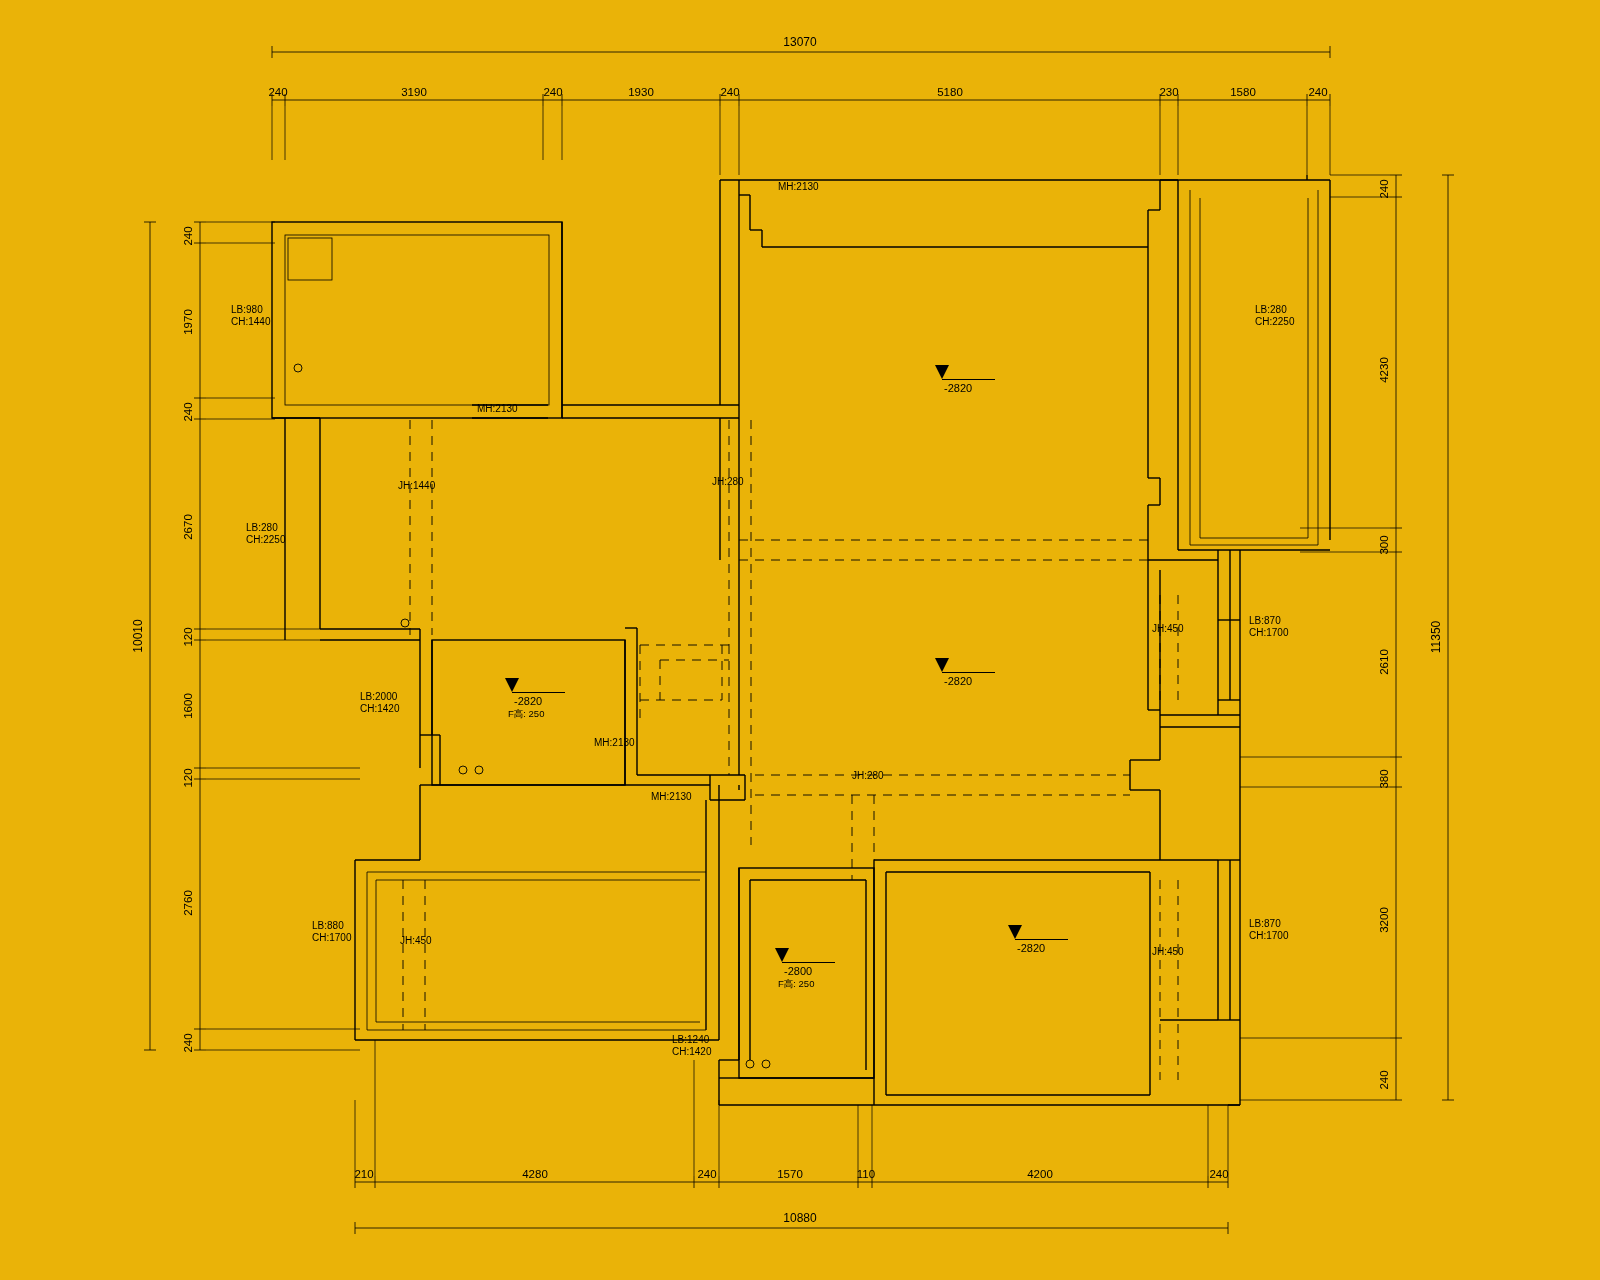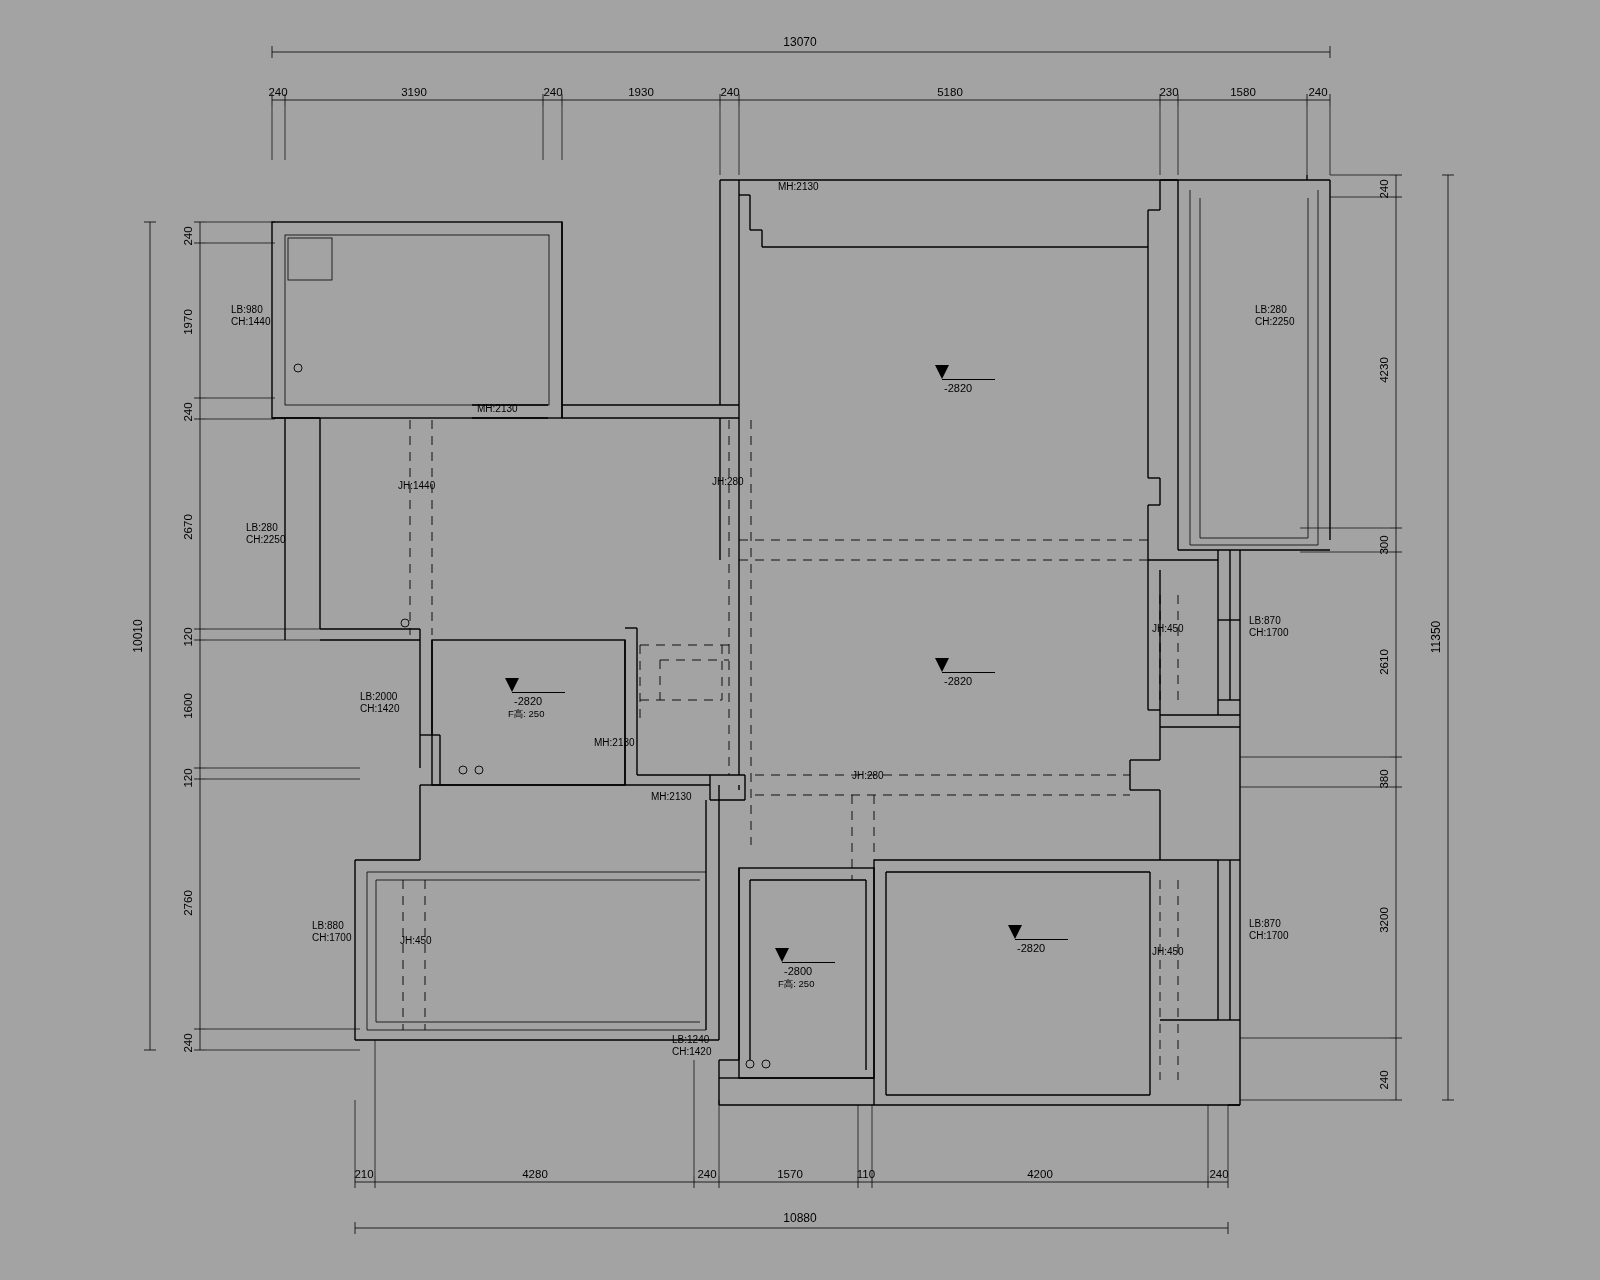--- a/index.html
+++ b/index.html
@@ -1,18 +1,18 @@
 <!DOCTYPE html>
 <html><head>
 <meta charset="utf-8">
 <style>
   html,body{margin:0;padding:0;background:#ffffff;}
   body{width:1600px;height:1280px;overflow:hidden;
        font-family:"Liberation Sans", sans-serif;}
-  #sheet{position:relative;width:1600px;height:1280px;background:#a3a3a3;}
+  #sheet{position:relative;width:1600px;height:1280px;background:#eab308;}
   svg{display:block;}
   .ln{stroke:#000;stroke-width:1;fill:none;shape-rendering:crispEdges;}
   .wall{stroke:#000;stroke-width:1.4;fill:none;}
   .thin{stroke:#000;stroke-width:0.8;fill:none;}
   .dash{stroke:#000;stroke-width:0.9;fill:none;stroke-dasharray:9 7;}
   .dim{stroke:#000;stroke-width:0.8;fill:none;}
   .ext{stroke:#000;stroke-width:0.7;fill:none;}
   .td{font-family:"Liberation Sans", sans-serif;font-size:11.5px;fill:#000;
       text-anchor:middle;}
   .tl{font-family:"Liberation Sans", sans-serif;font-size:10px;fill:#000;}

